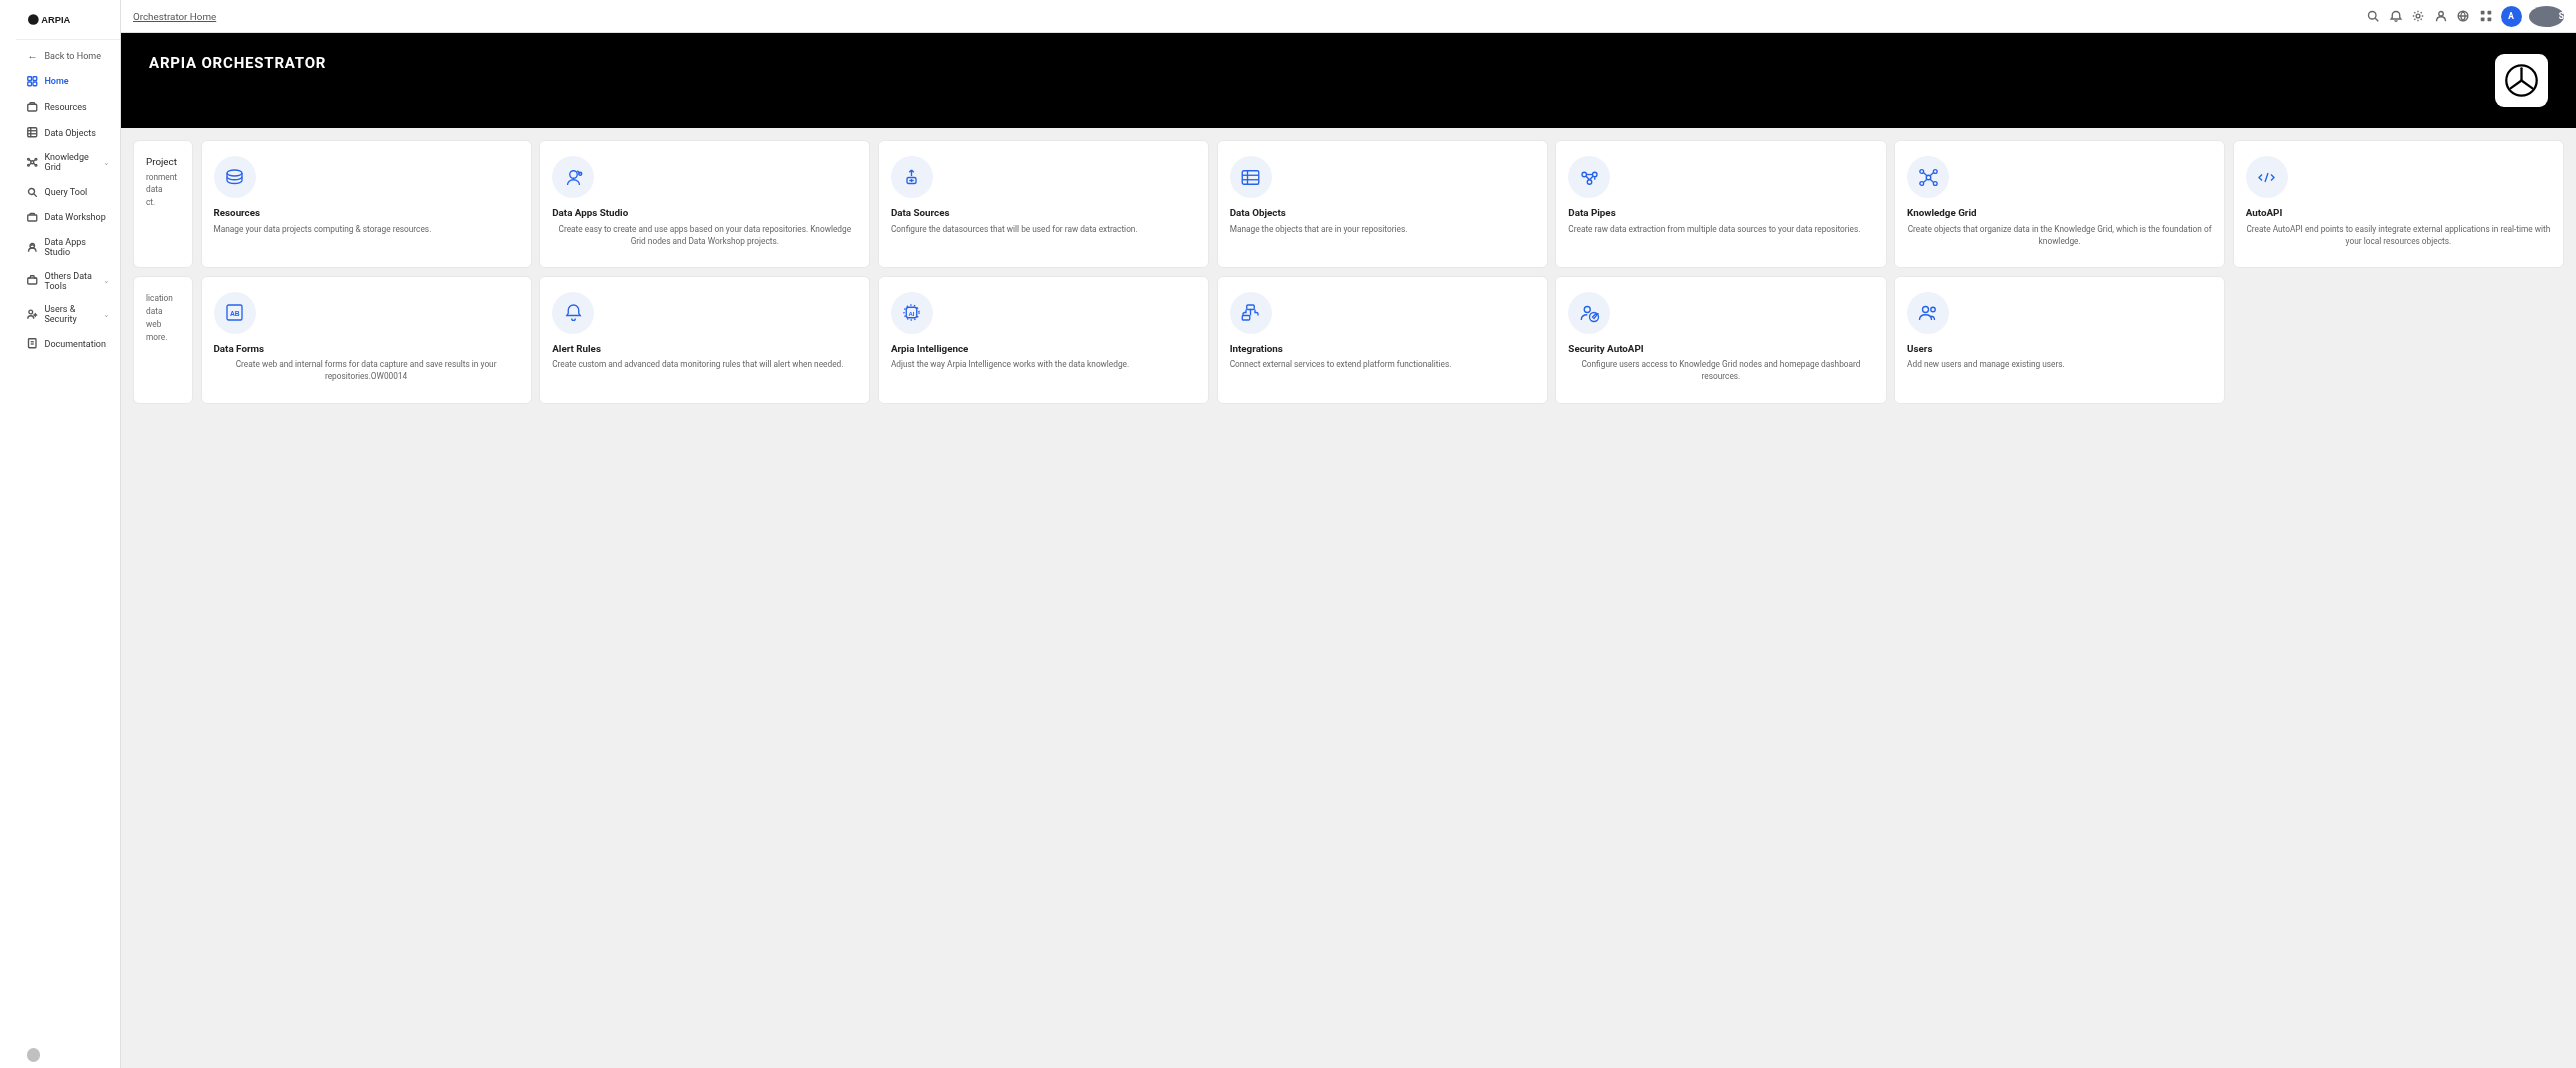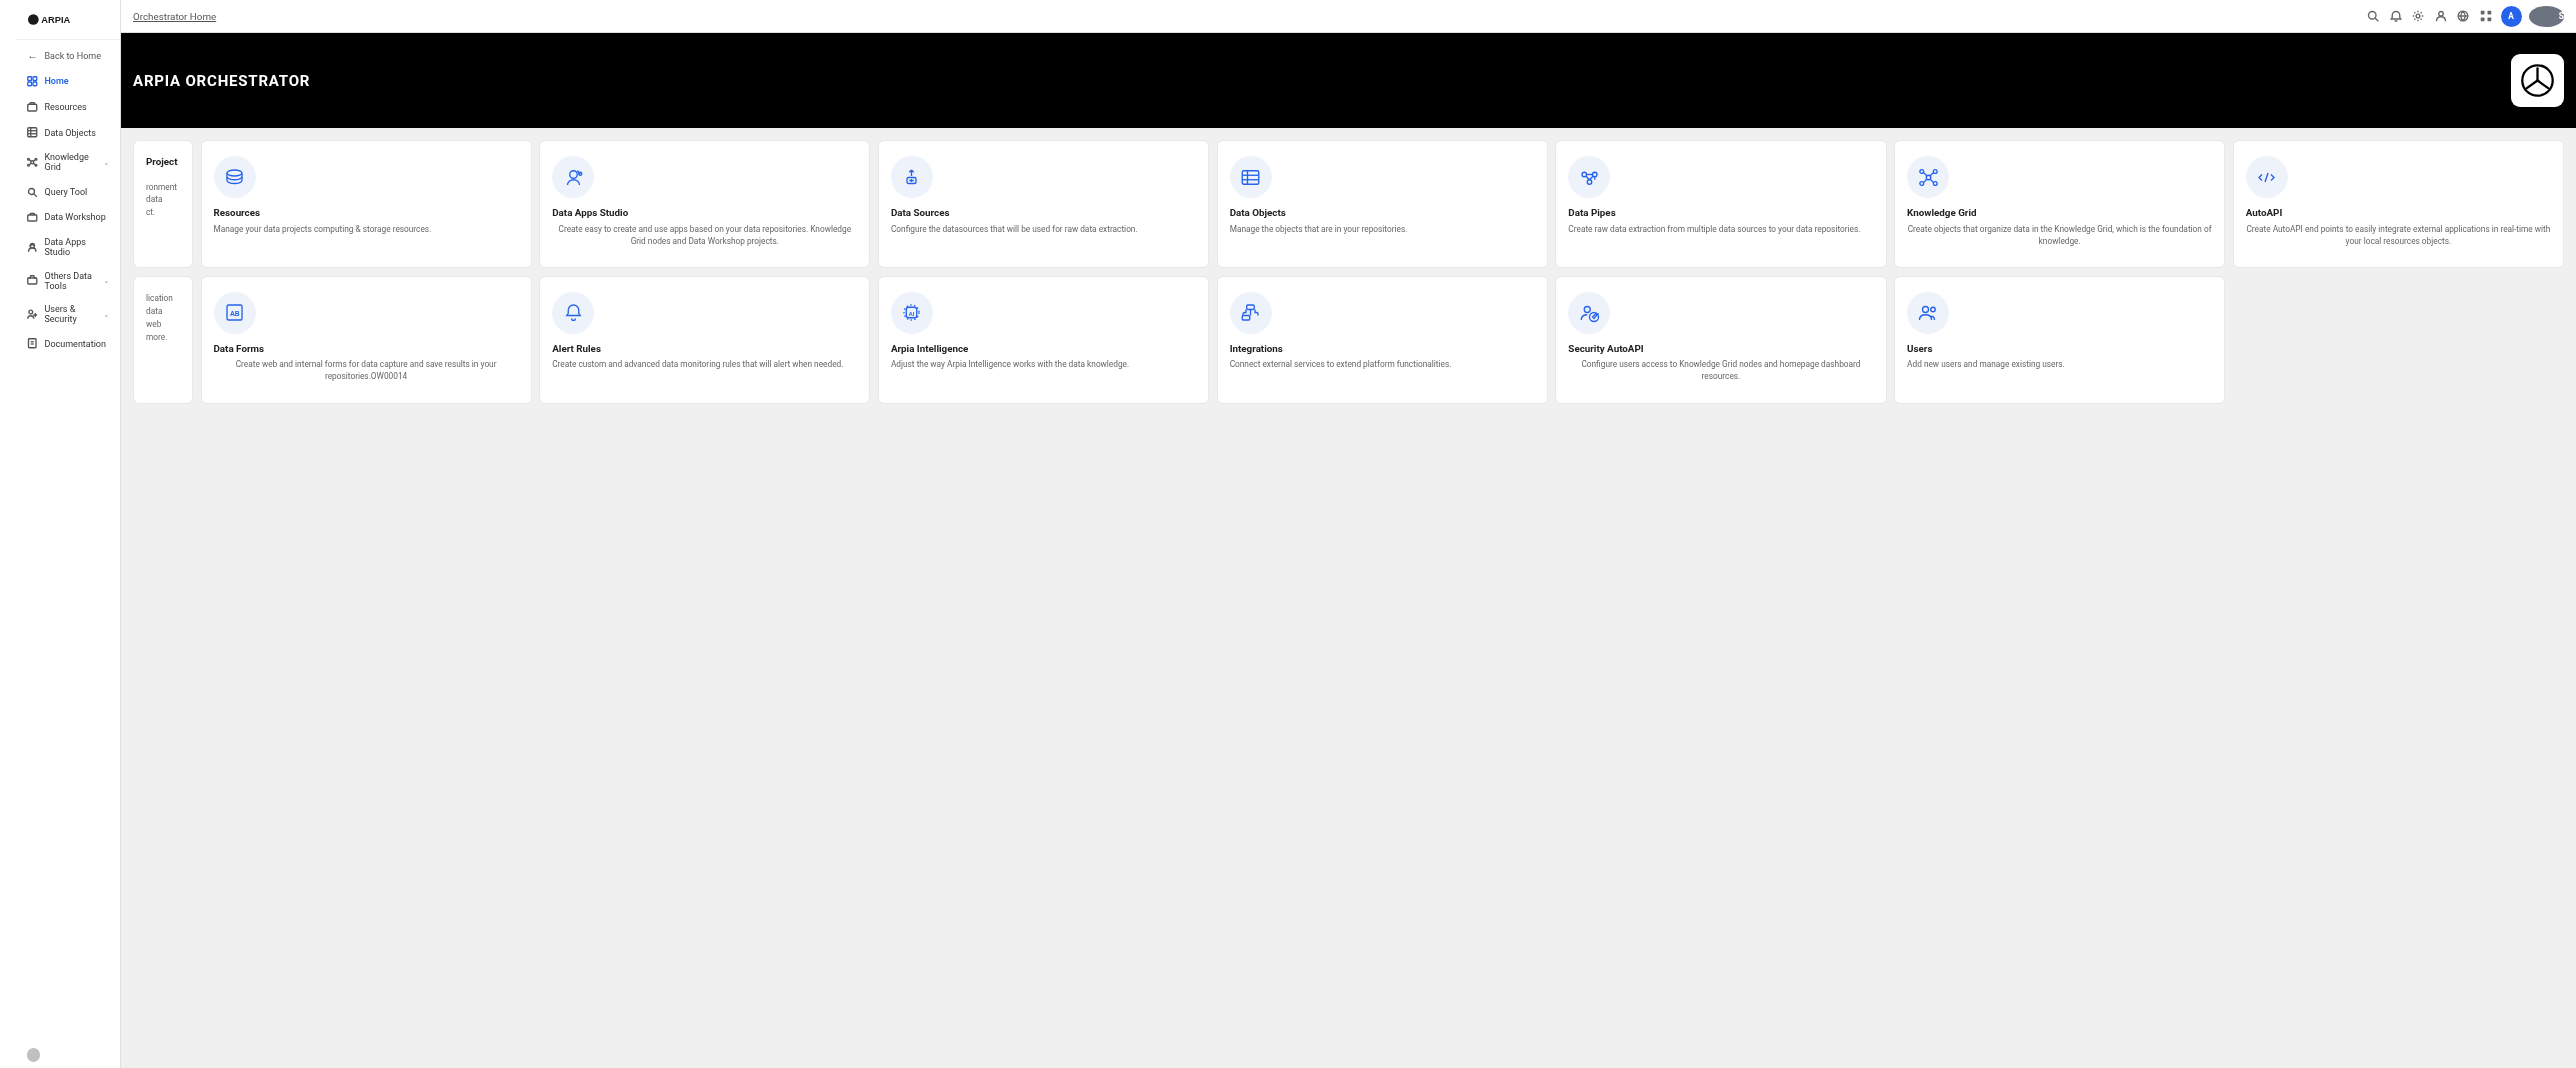--- a/index.html
+++ b/index.html
@@ -57,23 +57,23 @@
     .topbar-title { font-size: 9.8px; color: #555; flex: 1; text-decoration: underline; }
     .topbar-icons { display: flex; align-items: center; gap: 7.5px; }
     .topbar-icon { width: 15px; height: 15px; display: flex; align-items: center; justify-content: center; color: #666; font-size: 11.3px; cursor: pointer; }
     .topbar-avatar { width: 21px; height: 21px; background: #2563eb; border-radius: 50%; display: flex; align-items: center; justify-content: center; color: white; font-size: 8.3px; font-weight: 700; cursor: pointer; }
     .topbar-avatar-sv { width: 21px; height: 21px; background: #6b7280; border-radius: 50%; display: flex; align-items: center; justify-content: center; color: white; font-size: 8.3px; font-weight: 700; cursor: pointer; padding-left: 35px; }
 
     
     .hero {
       background: #000;
       color: #fff;
-      padding: 21px 12px;
+      padding: 21px 28px;
       display: flex;
-      align-items: center;
+      align-items: flex-start;
       justify-content: space-between;
       min-height: 68px;
     }
     .hero-title { font-size: 15px; font-weight: 700; letter-spacing: 0.8px; }
     .hero-logo-box {
       width: 53px; height: 53px;
       background: #fff;
       border-radius: 9px;
       display: flex; align-items: center; justify-content: center;
     }
@@ -320,21 +320,21 @@
         <path d="M23 23 L9 33" stroke="#000" stroke-width="3" stroke-linecap="round"></path>
       </svg>
     </div>
   </div>
 
   <div class="grid-area">
 
     <div style="display: grid; grid-template-columns: 60px repeat(7, 1fr); gap: 7.5px; margin-bottom: 7.5px;">
 
       <div class="card-partial">
-        <div style="font-size:9.8px;font-weight:700;color:#222;margin-bottom:14px;">Project</div>
+        <div style="font-size:9.8px;font-weight:400;color:#222;margin-bottom:4px;">Project</div>
         <div style="font-size:8.3px;color:#666;line-height:1.5;">ronment<br>data<br>ct.</div>
       </div>
 
       <div class="card">
         <div class="card-icon-wrap">
           <svg viewBox="0 0 28 28" fill="none" stroke="#2563eb" stroke-width="1.8">
             <ellipse cx="14" cy="8" rx="10" ry="4"></ellipse>
             <path d="M4 8v5c0 2.2 4.5 4 10 4s10-1.8 10-4V8"></path>
             <path d="M4 13v5c0 2.2 4.5 4 10 4s10-1.8 10-4v-5"></path>
           </svg>

